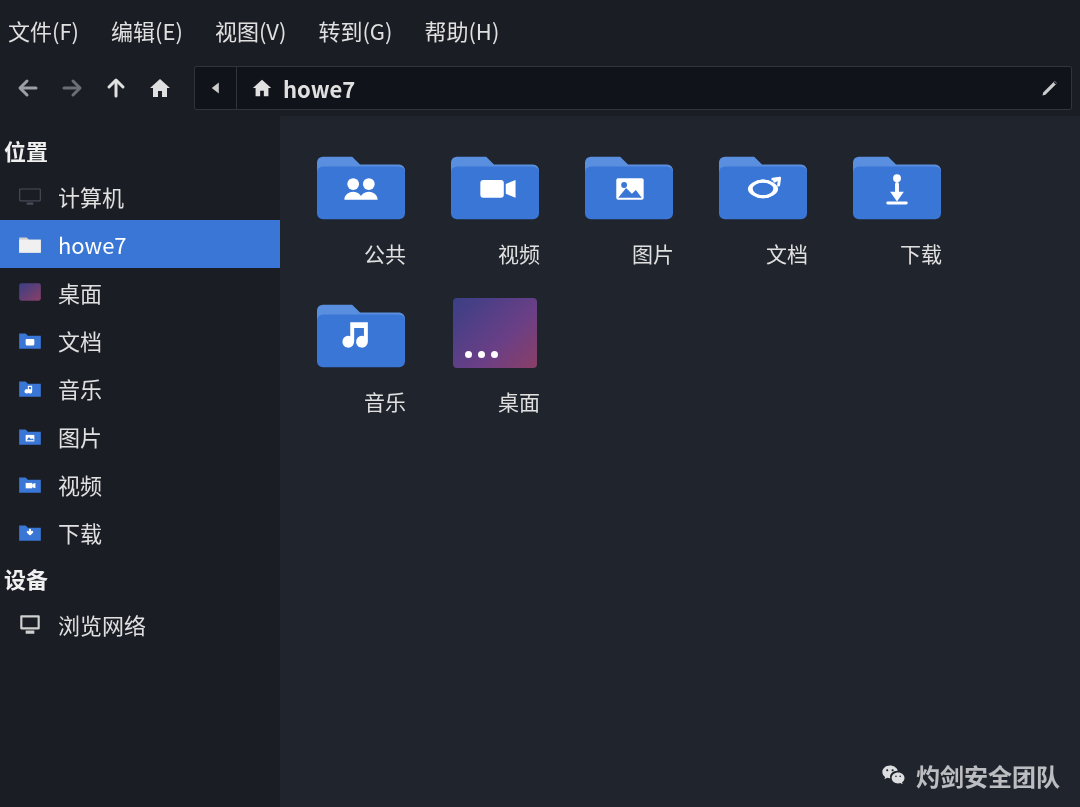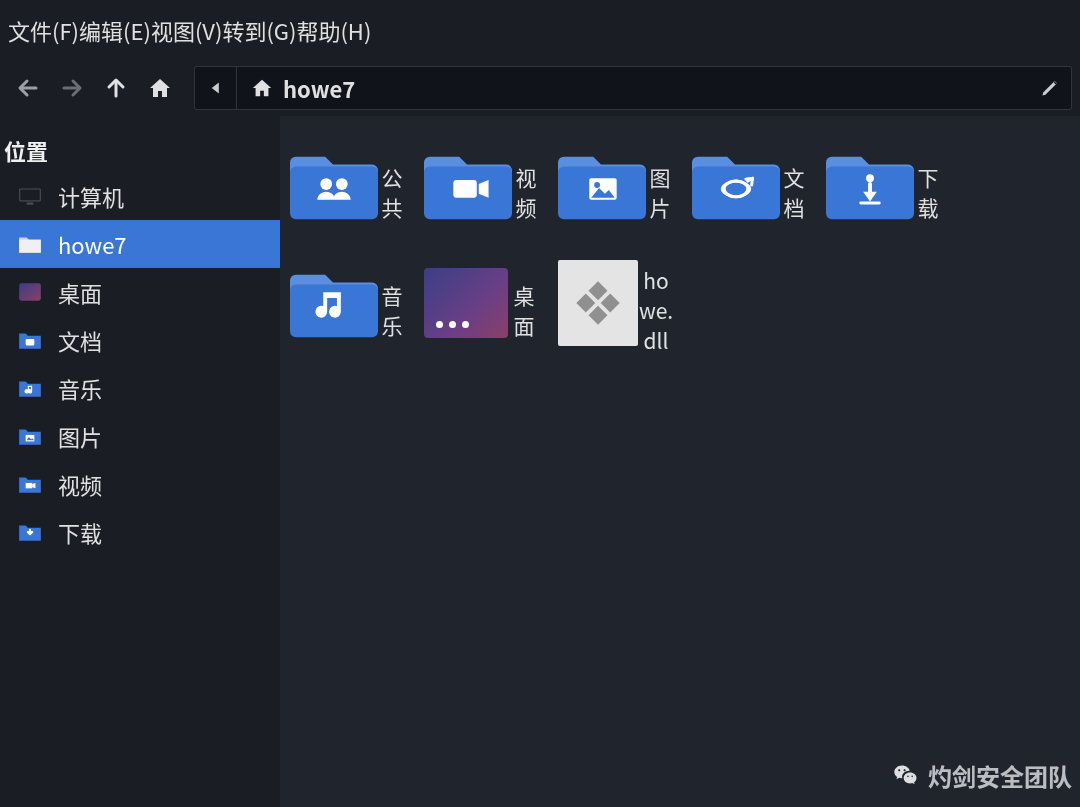--- a/index.html
+++ b/index.html
@@ -12,20 +12,21 @@
     overflow: hidden;
     position: relative;
   }
 
   
   .menubar {
     display: flex;
     align-items: center;
     height: 60px;
     padding: 0 8px;
+    gap: 32px;
     background: #1a1d24;
     font-size: 22px;
   }
   .menubar .menu-item {
     color: #e0e0e0;
     cursor: pointer;
   }
 
   
   .toolbar {
@@ -115,21 +116,22 @@
     overflow-y: auto;
   }
   .grid {
     display: flex;
     flex-wrap: wrap;
     gap: 26px 18px;
   }
   .item {
     width: 116px;
     display: flex;
-    align-items: center;
+    flex-direction: column;
+    align-items: flex-end;
     cursor: pointer;
   }
   .item .thumb {
     width: 90px; height: 78px;
     display: flex; align-items: center; justify-content: center;
     margin-bottom: 14px;
   }
   .item .label {
     font-size: 21px;
     color: #e0e0e0;
@@ -158,21 +160,21 @@
     width: 80px; height: 86px;
     background: #e4e4e4;
     border-radius: 2px;
     display: flex; align-items: center; justify-content: center;
   }
   .dll-thumb svg { width: 46px; height: 46px; }
 
   
   .watermark {
     position: absolute;
-    right: 8px; bottom: 14px;
+    right: 20px; bottom: 14px;
     text-align: right;
     color: rgba(255,255,255,0.7);
     font-size: 16px;
     pointer-events: none;
   }
   .watermark .line1 {
     font-size: 24px; font-weight: bold;
     display: flex; align-items: center; justify-content: flex-end; gap: 8px;
   }
   .watermark svg { width: 28px; height: 28px; }
@@ -321,21 +323,32 @@
     <div class="side-item">
       <span class="side-icon">
         <svg viewBox="0 0 24 24">
             <path fill="#3a76d6" d="M2 6h6l2 2h12v12H2z"></path>
             <path fill="#fff" d="M12 10v4m0 0l-2-2m2 2l2-2" stroke="#fff" stroke-width="2" stroke-linecap="round"></path>
           </svg>
       </span>
       <span>下载</span>
     </div>
 
-
+    <div class="side-header">设备</div>
+
+    <div class="side-item">
+      <span class="side-icon">
+        <svg viewBox="0 0 24 24">
+            <rect x="3" y="4" width="18" height="13" rx="1" fill="#d0d0d0"></rect>
+            <rect x="5" y="6" width="14" height="9" fill="#1a1d24"></rect>
+            <rect x="8" y="18" width="8" height="3" fill="#d0d0d0"></rect>
+          </svg>
+      </span>
+      <span>浏览网络</span>
+    </div>
   </div>
 
   <div class="content">
     <div class="grid" id="file-grid">
         <div class="item">
           <div class="thumb">
             <svg class="folder-svg" viewBox="0 0 90 74">
     <path fill="#5a8fe0" d="M6 8h30l8 8h40a6 6 0 016 6v4H0v-12a6 6 0 016-6z"></path>
     <rect x="0" y="18" width="90" height="54" rx="6" fill="#3a76d6"></rect>
     <g fill="#ffffff">
@@ -419,33 +432,20 @@
             <div class="desktop-thumb">
               <div class="dots">
                 <span></span>
                 <span></span>
                 <span></span>
               </div>
             </div>
           </div>
           <div class="label">桌面</div>
         </div>
-        <div class="item">
-          <div class="thumb">
-            <div class="dll-thumb">
-              <svg viewBox="0 0 24 24" fill="#909090">
-                <rect x="4" y="4" width="7" height="7" transform="rotate(45 12 12)"></rect>
-                <rect x="13" y="4" width="7" height="7" transform="rotate(45 12 12)"></rect>
-                <rect x="4" y="13" width="7" height="7" transform="rotate(45 12 12)"></rect>
-                <rect x="13" y="13" width="7" height="7" transform="rotate(45 12 12)"></rect>
-              </svg>
-            </div>
-          </div>
-          <div class="label">howe.dll</div>
-        </div>
       </div>
   </div>
 </div>
 
 <div class="watermark">
   <div class="line1">
     <svg viewBox="0 0 24 24" fill="rgba(255,255,255,0.85)">
         <path d="M8.5 3C4.9 3 2 5.5 2 8.6c0 1.7.9 3.2 2.4 4.2l-.6 2 2.3-1.2c.8.2 1.6.4 2.4.4h.3c-.1-.4-.2-.9-.2-1.3 0-2.9 2.8-5.3 6.3-5.3h.3C14.5 4.8 11.8 3 8.5 3zm-2.3 3.2c.5 0 .9.4.9.9s-.4.9-.9.9-.9-.4-.9-.9.4-.9.9-.9zm4.6 0c.5 0 .9.4.9.9s-.4.9-.9.9-.9-.4-.9-.9.4-.9.9-.9zM15.5 9c-3.1 0-5.5 2.1-5.5 4.7s2.4 4.7 5.5 4.7c.7 0 1.3-.1 1.9-.3l2 1-.5-1.7c1.3-.8 2.1-2.1 2.1-3.7 0-2.6-2.4-4.7-5.5-4.7zm-1.8 2.6c.4 0 .7.3.7.7s-.3.7-.7.7-.7-.3-.7-.7.3-.7.7-.7zm3.6 0c.4 0 .7.3.7.7s-.3.7-.7.7-.7-.3-.7-.7.3-.7.7-.7z"></path>
       </svg>
     <span>灼剑安全团队</span>

